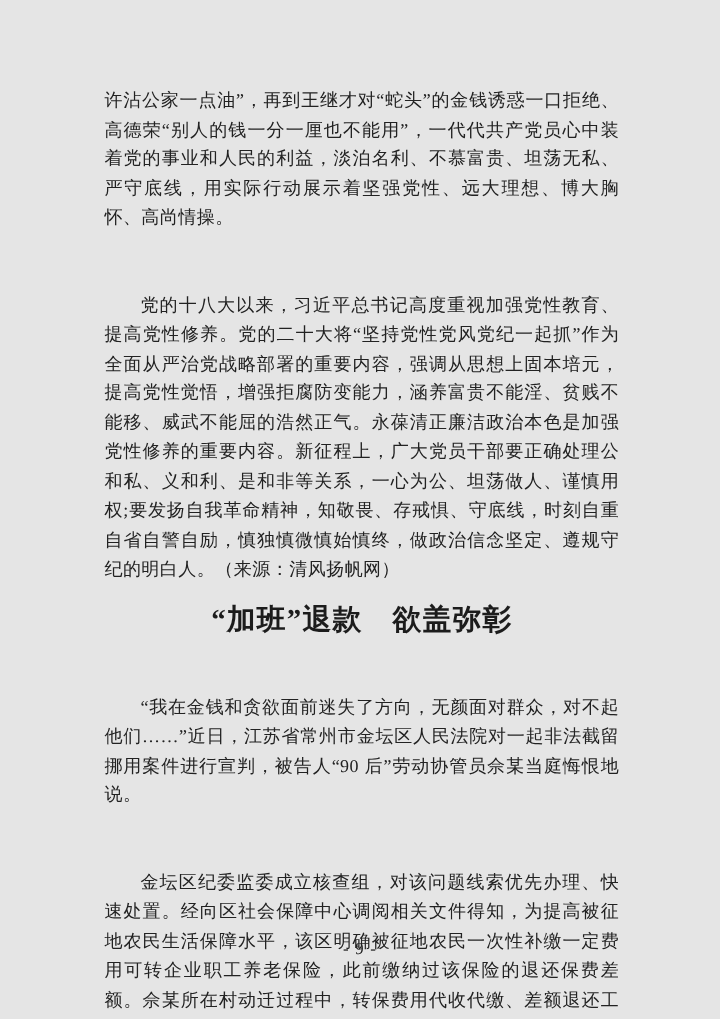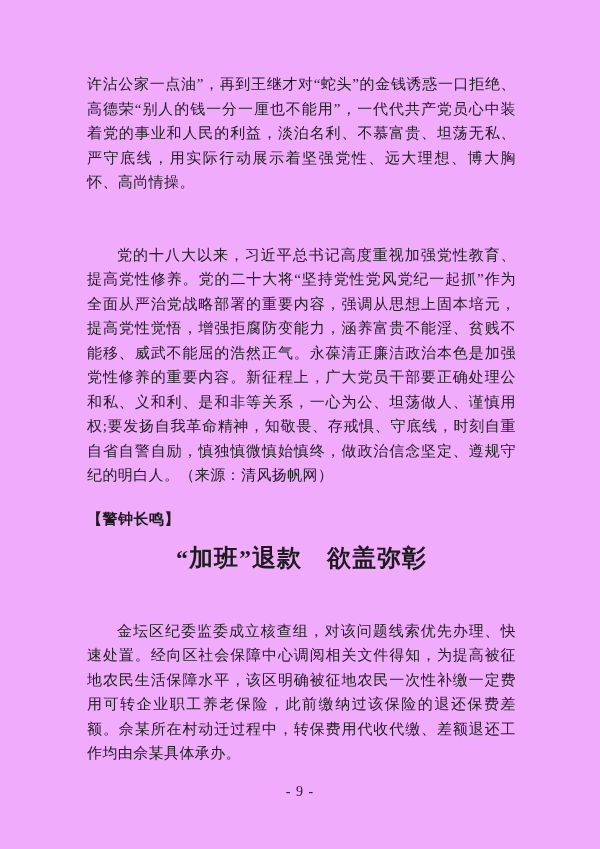--- a/index.html
+++ b/index.html
@@ -4,21 +4,21 @@
 <style>
   html, body {
     margin: 0;
     padding: 0;
     background: #ffffff;
   }
   .page {
     position: relative;
     width: 600px;
     height: 849px;
-    background: #f0abfc;
+    background: #e5e5e5;
     box-sizing: border-box;
     padding: 72px 84px 0 87px;
     font-family: "Liberation Serif", "DejaVu Serif", serif;
     color: #222222;
     overflow: hidden;
   }
   .body-text {
     margin: 0;
     font-size: 15px;
     line-height: 24.5px;
@@ -63,23 +63,23 @@
 </style>
 </head>
 <body>
 
 <div class="page">
 
   <p class="body-text">许沾公家一点油”，再到王继才对“蛇头”的金钱诱惑一口拒绝、高德荣“别人的钱一分一厘也不能用”，一代代共产党员心中装着党的事业和人民的利益，淡泊名利、不慕富贵、坦荡无私、严守底线，用实际行动展示着坚强党性、远大理想、博大胸怀、高尚情操。</p>
 
   <p class="body-text indent">党的十八大以来，习近平总书记高度重视加强党性教育、提高党性修养。党的二十大将“坚持党性党风党纪一起抓”作为全面从严治党战略部署的重要内容，强调从思想上固本培元，提高党性觉悟，增强拒腐防变能力，涵养富贵不能淫、贫贱不能移、威武不能屈的浩然正气。永葆清正廉洁政治本色是加强党性修养的重要内容。新征程上，广大党员干部要正确处理公和私、义和利、是和非等关系，一心为公、坦荡做人、谨慎用权;要发扬自我革命精神，知敬畏、存戒惧、守底线，时刻自重自省自警自励，慎独慎微慎始慎终，做政治信念坚定、遵规守纪的明白人。（来源：清风扬帆网）</p>
 
-  <div class="section-marker">【警钟长鸣】</div>
 
   <h1 class="article-title">“加班”退款　欲盖弥彰</h1>
 
+  <p class="body-text indent">“我在金钱和贪欲面前迷失了方向，无颜面对群众，对不起他们……”近日，江苏省常州市金坛区人民法院对一起非法截留挪用案件进行宣判，被告人“90 后”劳动协管员佘某当庭悔恨地说。</p>
 
 
   <p class="body-text indent">金坛区纪委监委成立核查组，对该问题线索优先办理、快速处置。经向区社会保障中心调阅相关文件得知，为提高被征地农民生活保障水平，该区明确被征地农民一次性补缴一定费用可转企业职工养老保险，此前缴纳过该保险的退还保费差额。佘某所在村动迁过程中，转保费用代收代缴、差额退还工作均由佘某具体承办。</p>
 
   <div class="page-number">- 9 -</div>
 
 </div>
 
 </body></html>

